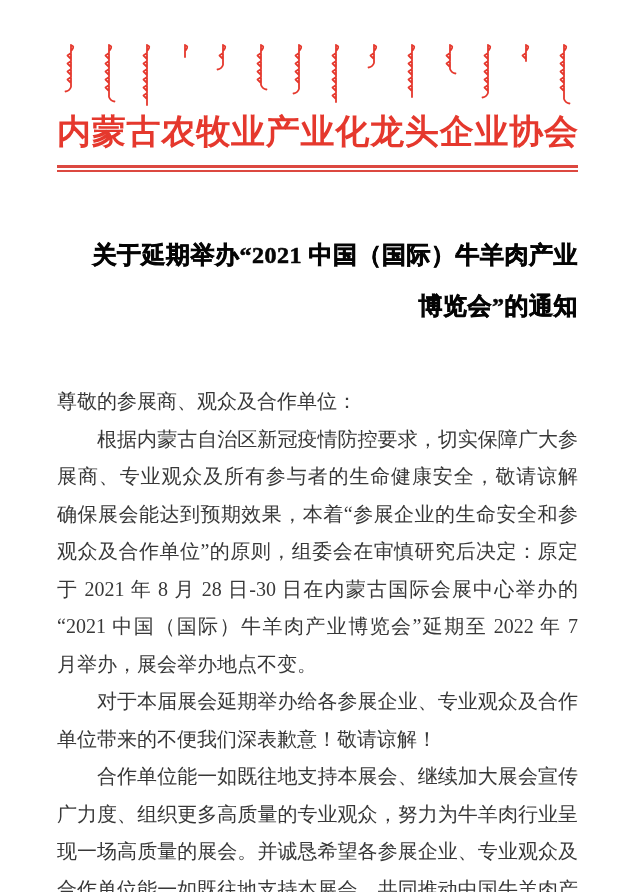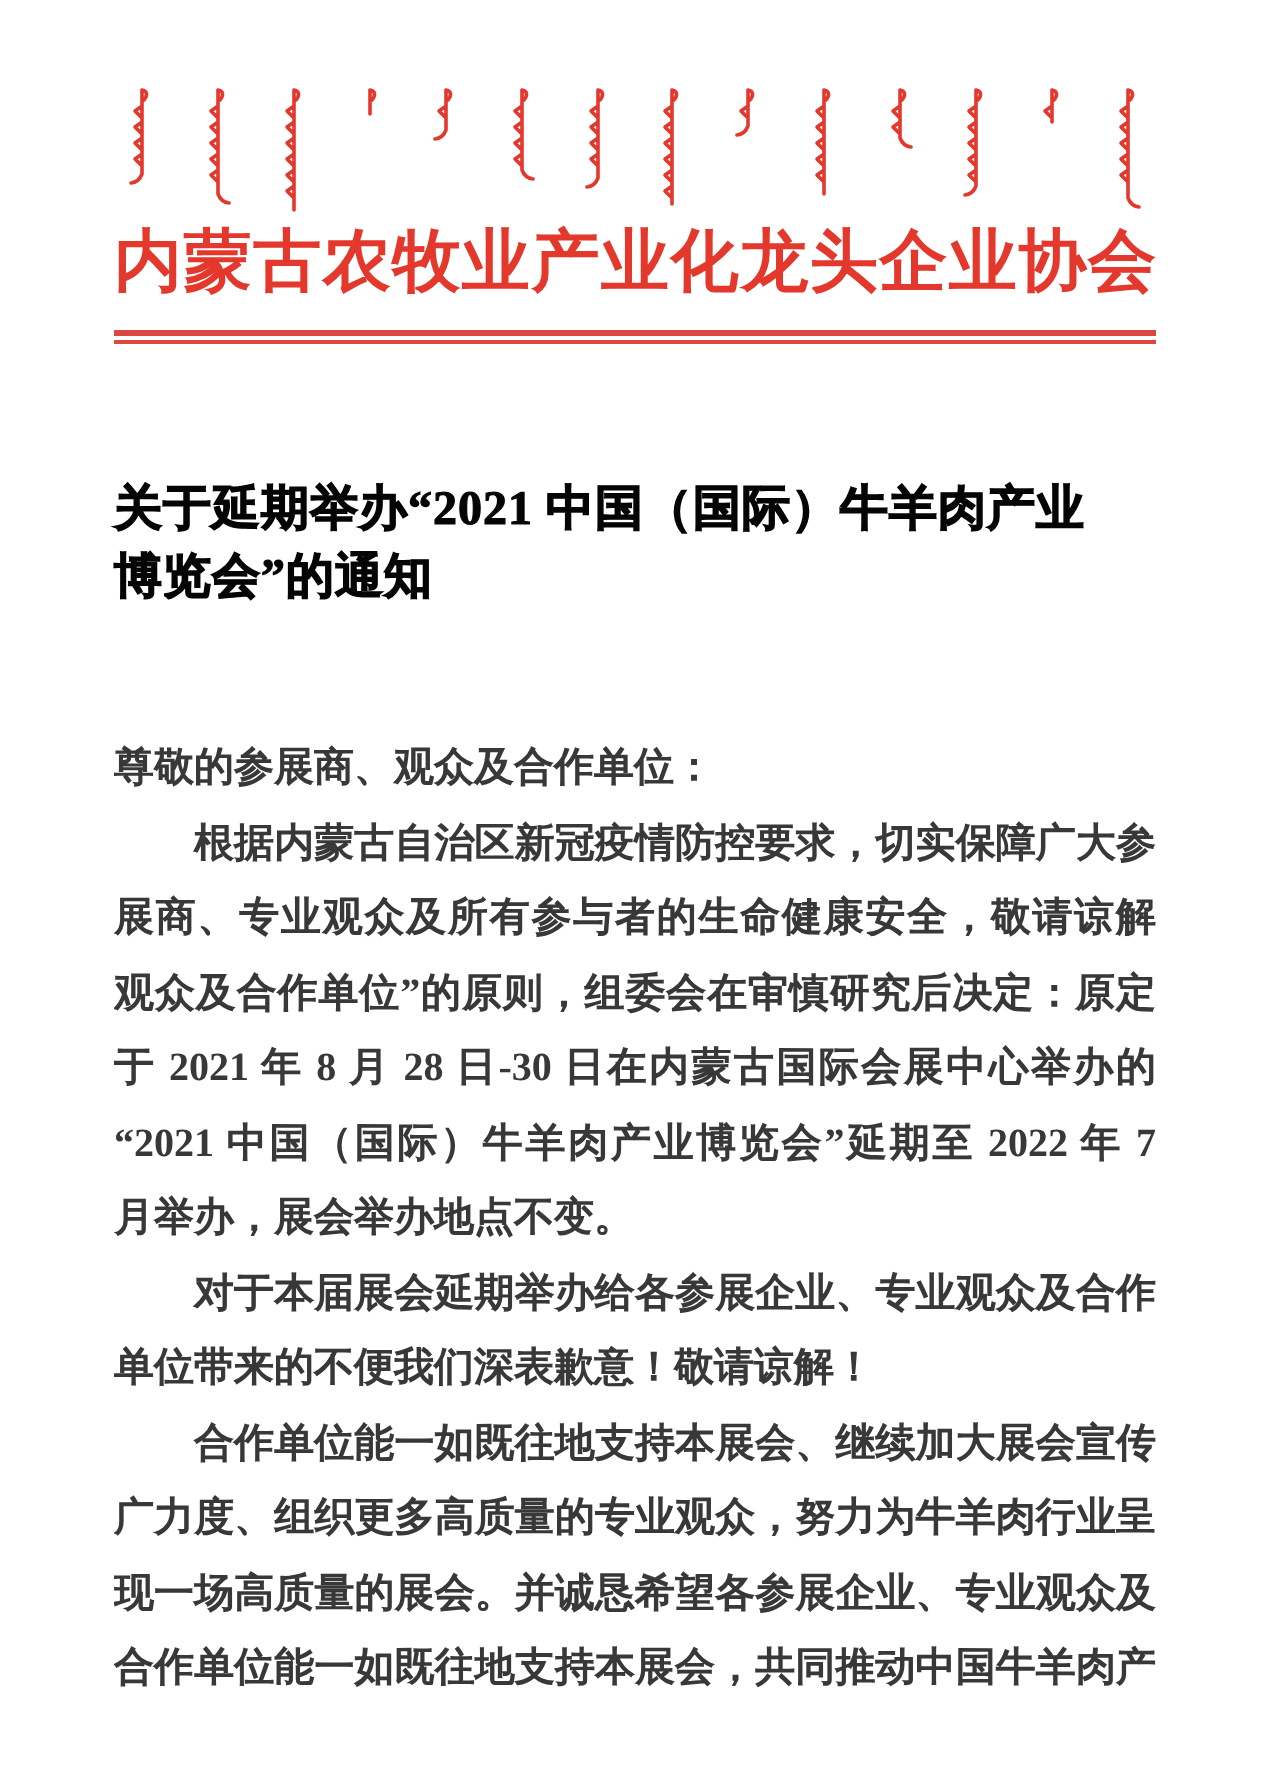--- a/index.html
+++ b/index.html
@@ -40,41 +40,40 @@
 
   
   .rule{
     margin-top:9px;
     height:2px;
     border-top:3px solid var(--rule,#dc4840);
     border-bottom:2px solid var(--rule,#dc4840);
   }
 
   
-  .title{margin:0;padding:0;font-weight:bold;color:#050505;text-align:left;}
+  .title{margin:0;padding:0;font-weight:bold;color:#050505;text-align:right;}
   .title-line{
     font-size:24px;
     line-height:32px;
     letter-spacing:0.5px;
     -webkit-text-stroke:0.6px #050505;
   }
   .title-line.l1{margin-top:67px;}
-  .title-line.l2{margin-top:2px;}
+  .title-line.l2{margin-top:19px;}
 
   
   .body-block{margin-top:61px;color:var(--ink,#383838);}
   .bline{
     font-size:20px;
     line-height:37.5px;
     height:37.5px;
     text-align:justify;
     text-align-last:justify;
     text-justify:inter-character;
     overflow:hidden;
-    font-weight:bold;
   }
   .bline.indent{text-indent:40px;}
   .bline.last{text-align-last:left;}
 </style>
 </head>
 <body>
 
 <div class="page">
   <div class="content">
 
@@ -129,20 +128,21 @@
 
     <h1 class="title">
       <div class="title-line l1">关于延期举办“2021 中国（国际）牛羊肉产业</div>
       <div class="title-line l2">博览会”的通知</div>
     </h1>
 
     <div class="body-block" id="body">
         <div class="bline last">尊敬的参展商、观众及合作单位：</div>
         <div class="bline indent">根据内蒙古自治区新冠疫情防控要求，切实保障广大参</div>
         <div class="bline">展商、专业观众及所有参与者的生命健康安全，敬请谅解</div>
+        <div class="bline">确保展会能达到预期效果，本着“参展企业的生命安全和参</div>
         <div class="bline">观众及合作单位”的原则，组委会在审慎研究后决定：原定</div>
         <div class="bline">于 2021 年 8 月 28 日-30 日在内蒙古国际会展中心举办的</div>
         <div class="bline">“2021 中国（国际）牛羊肉产业博览会”延期至 2022 年 7</div>
         <div class="bline last">月举办，展会举办地点不变。</div>
         <div class="bline indent">对于本届展会延期举办给各参展企业、专业观众及合作</div>
         <div class="bline last">单位带来的不便我们深表歉意！敬请谅解！</div>
         <div class="bline indent">合作单位能一如既往地支持本展会、继续加大展会宣传推</div>
         <div class="bline">广力度、组织更多高质量的专业观众，努力为牛羊肉行业呈</div>
         <div class="bline">现一场高质量的展会。并诚恳希望各参展企业、专业观众及</div>
         <div class="bline">合作单位能一如既往地支持本展会，共同推动中国牛羊肉产</div>

